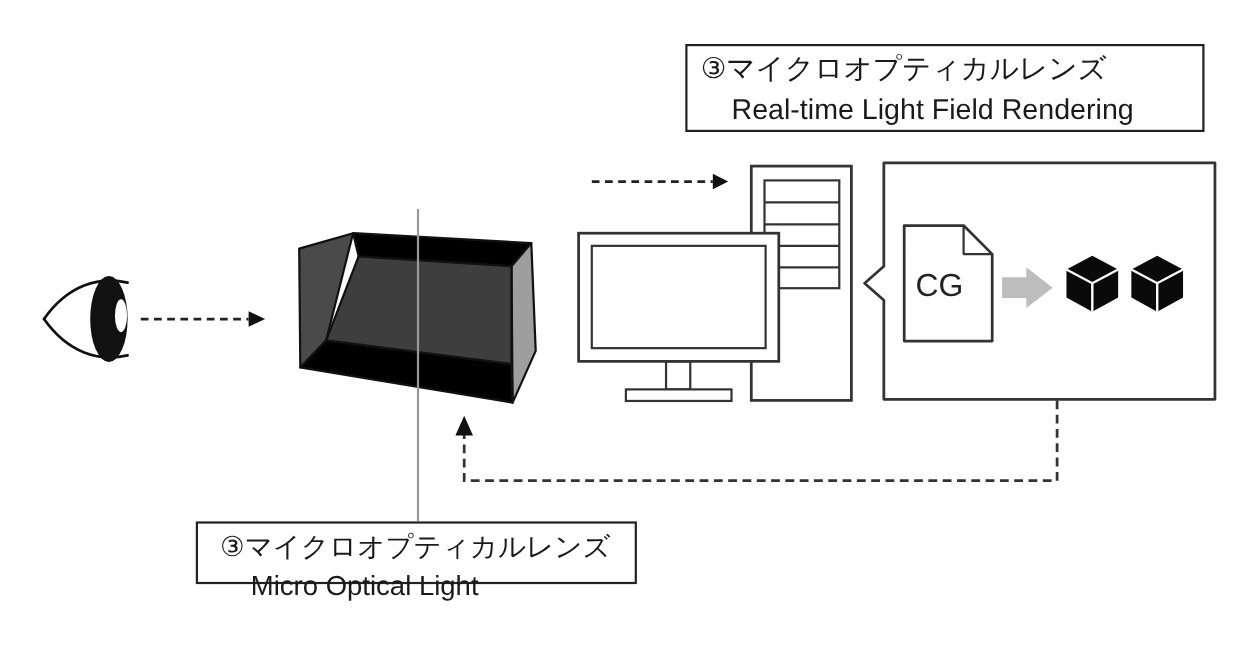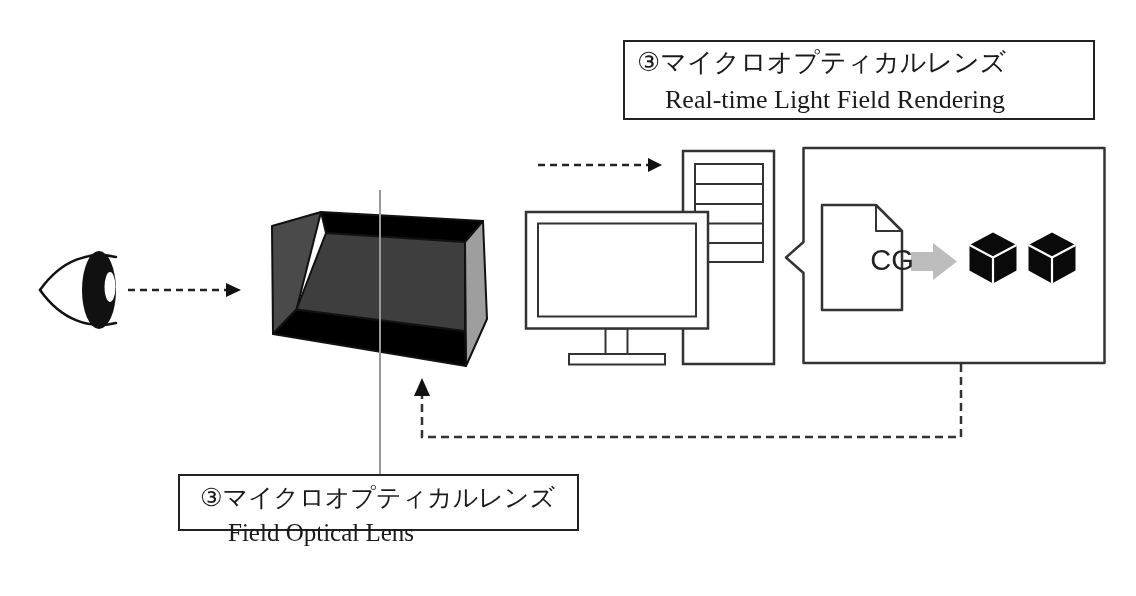--- a/index.html
+++ b/index.html
@@ -35,28 +35,27 @@
     font-size: 24px; line-height: 33px; padding: 2px 10px;
   }
   .label-render {
     left: 623px; top: 40px; width: 472px; height: 80px;
     font-size: 26px; line-height: 37px; padding: 2px 12px;
   }
   .label-lens {
     left: 178px; top: 474px; width: 401px; height: 57px;
     font-size: 25px; line-height: 36px; padding: 3px 20px;
   }
-  .label-box .en { padding-left: 28px; font-family: Liberation Serif, serif; }
+  .label-box .en { padding-left: 28px; }
   .cg-text {
     position: absolute;
     left: 822px; top: 244px; width: 64px;
     text-align: center;
     font-size: 29px;
     color: #222222;
-    padding-left: 38px;
   }
 </style>
 </head>
 <body>
 
 <div class="canvas">
 
   <svg class="diagram-svg" width="1136" height="596" viewBox="0 0 1136 596">
 
     <g>
@@ -125,18 +124,18 @@
   </svg>
 
 
   <div class="label-box label-render">
     <div class="jp">③マイクロオプティカルレンズ</div>
     <div class="en">Real-time Light Field Rendering</div>
   </div>
 
   <div class="label-box label-lens">
     <div class="jp">③マイクロオプティカルレンズ</div>
-    <div class="en">Field Optical Lens</div>
+    <div class="en">Micro Optical Light</div>
   </div>
 
   <div class="cg-text">CG</div>
 
 </div>
 
 </body></html>

